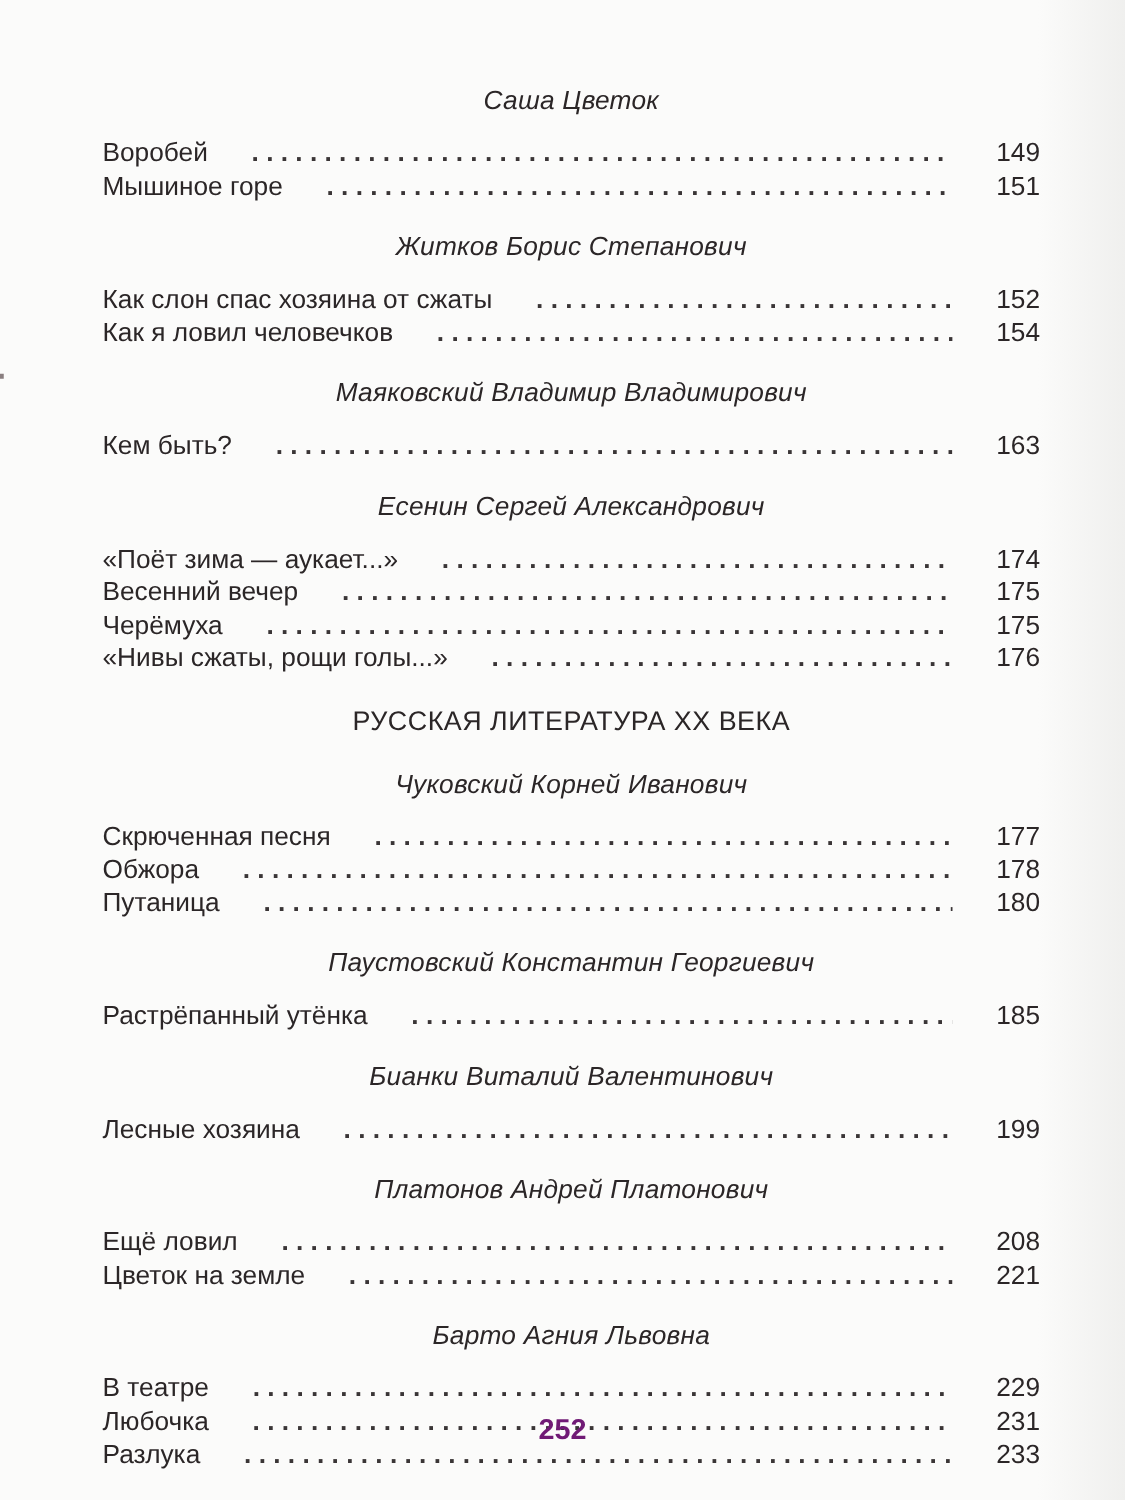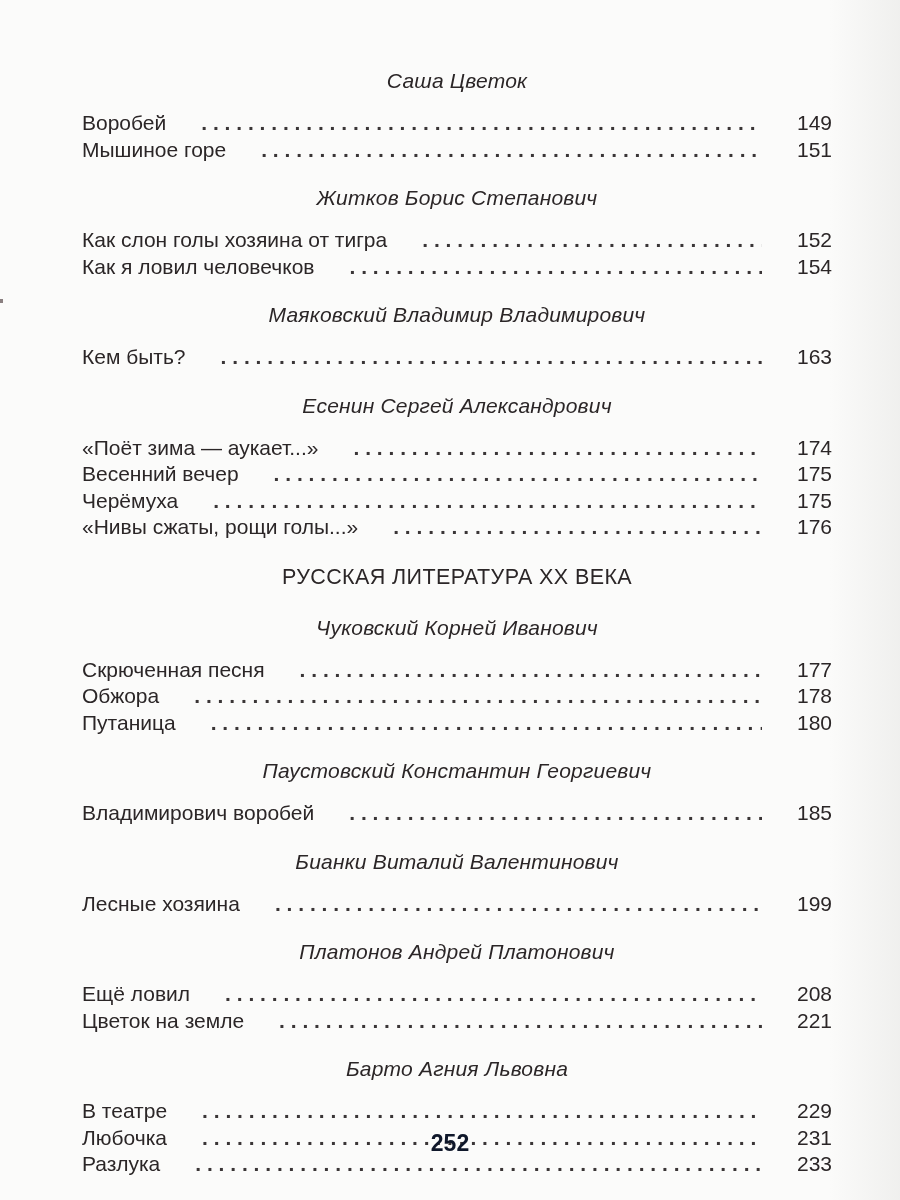--- a/index.html
+++ b/index.html
@@ -76,21 +76,21 @@
     .gap-s { height: 14px; }
     .gap-l { height: 22px; }
     .page-number {
       position: absolute;
       left: 0;
       width: 900px;
       top: 1130px;
       text-align: center;
       font-size: 23px;
       font-weight: bold;
-      color: #0f172a;
+      color: #701a75;
     }
     .margin-mark {
       position: absolute;
       left: 0px;
       top: 299px;
       width: 3px;
       height: 4px;
       background: #8a7f80;
     }
   </style>
@@ -116,21 +116,21 @@
       <span class="page">151</span>
     </div>
   </div>
 
   <div class="gap-l"></div>
 
   <div>
     <p class="author">Житков Борис Степанович</p>
     <div class="gap-s"></div>
     <div class="entry">
-      <span class="title">Как слон голы хозяина от тигра</span>
+      <span class="title">Как слон спас хозяина от сжаты</span>
       <span class="dots"></span>
       <span class="page">152</span>
     </div>
     <div class="entry">
       <span class="title">Как я ловил человечков</span>
       <span class="dots"></span>
       <span class="page">154</span>
     </div>
   </div>
 
@@ -198,21 +198,21 @@
       <span class="page">180</span>
     </div>
   </div>
 
   <div class="gap-l"></div>
 
   <div>
     <p class="author">Паустовский Константин Георгиевич</p>
     <div class="gap-s"></div>
     <div class="entry">
-      <span class="title">Владимирович воробей</span>
+      <span class="title">Растрёпанный утёнка</span>
       <span class="dots"></span>
       <span class="page">185</span>
     </div>
   </div>
 
   <div class="gap-l"></div>
 
   <div>
     <p class="author">Бианки Виталий Валентинович</p>
     <div class="gap-s"></div>

